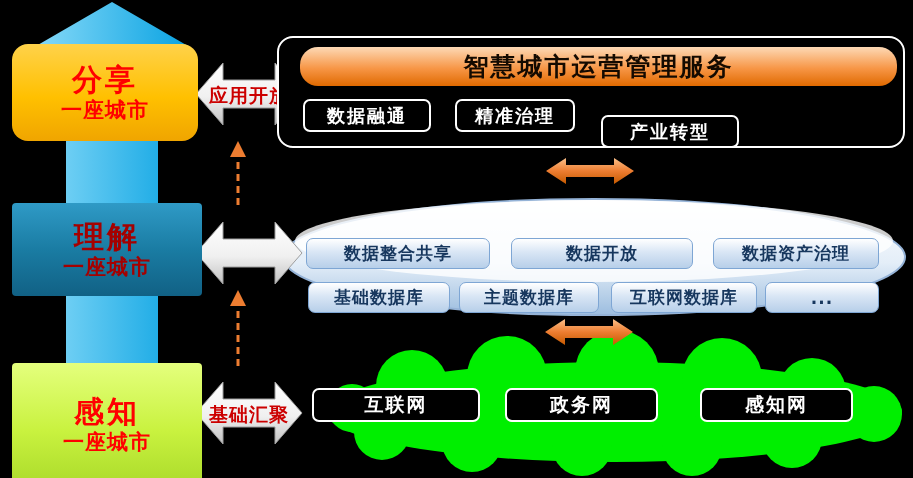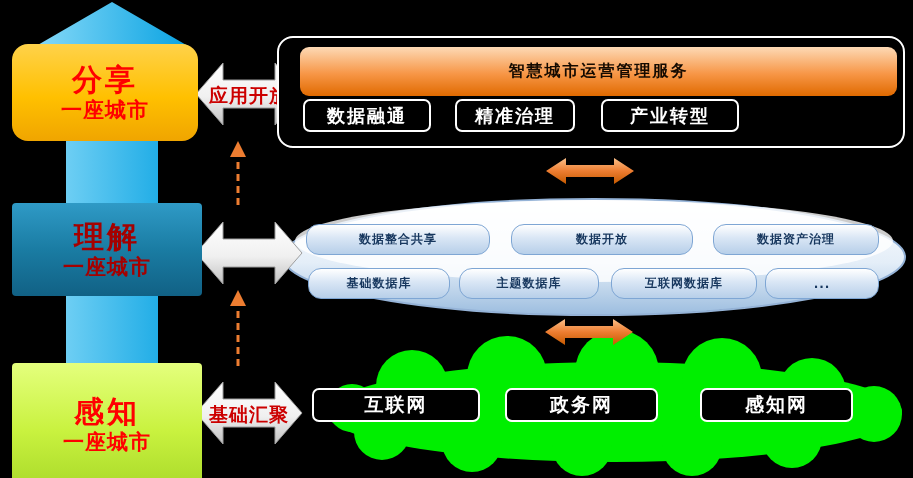--- a/index.html
+++ b/index.html
@@ -14,30 +14,30 @@
   .box-share{left:12px;top:44px;width:186px;height:97px;border-radius:16px;
     background:linear-gradient(180deg,#ffd24a,#ffc000 55%,#f0a500);color:#ff0000;}
   .box-understand{left:12px;top:203px;width:190px;height:93px;border-radius:4px;
     background:linear-gradient(180deg,#2f9ac6,#1a7ca3 50%,#116185);color:#a50000;}
   .box-sense{left:12px;top:363px;width:190px;height:123px;border-radius:4px;
     background:linear-gradient(180deg,#e4ff7d,#c9f23f 55%,#abdb2b);color:#ff0000;}
   .conn-label{width:112px;text-align:center;color:#cc0000;font-weight:bold;font-size:19px;
     letter-spacing:1px;}
   .app-panel{left:277px;top:36px;width:628px;height:112px;background:#000;
     border:2px solid #fff;border-radius:16px;box-sizing:border-box;}
-  .app-header{left:300px;top:47px;width:597px;height:49px;border-radius:9px;
+  .app-header{left:300px;top:47px;width:597px;height:39px;border-radius:18px;
     background:linear-gradient(180deg,#fdd9b5,#f79646 55%,#e06a00);
-    color:#140a00;font-weight:bold;font-size:16px;display:flex;align-items:center;
+    color:#140a00;font-weight:bold;font-size:25px;display:flex;align-items:center;
     justify-content:center;letter-spacing:2px;}
   .btn-dark{background:#000;border:2px solid #fff;border-radius:7px;color:#fff;
     font-weight:bold;font-size:18px;display:flex;align-items:center;justify-content:center;
     box-sizing:border-box;letter-spacing:2px;}
   .btn-blue{background:linear-gradient(180deg,#ffffff,#d9e6f5 45%,#b7cfe9);
-    border:1px solid #7ea6d4;border-radius:13px;color:#17375e;font-weight:bold;font-size:12px;
-    display:flex;align-items:center;justify-content:center;box-sizing:border-box;letter-spacing:1px;}
+    border:1px solid #7ea6d4;border-radius:7px;color:#17375e;font-weight:bold;font-size:17px;
+    display:flex;align-items:center;justify-content:center;box-sizing:border-box;letter-spacing:1px;margin-top:14px;}
 </style>
 </head>
 <body>
 
 <div class="stage">
 
   <svg class="bg" width="913" height="478">
     <defs>
       <linearGradient id="gBlue" x1="0" y1="0" x2="1" y2="0">
         <stop offset="0" stop-color="#86d9f8"></stop>
@@ -115,21 +115,21 @@
     <div class="s">一座城市</div>
   </div>
 
   <div class="abs conn-label" style="left:193px;top:83px;">应用开放</div>
   <div class="abs conn-label" style="left:193px;top:402px;">基础汇聚</div>
 
   <div class="abs app-panel"></div>
   <div class="abs app-header">智慧城市运营管理服务</div>
   <div class="abs btn-dark" style="left:303px;top:99px;width:128px;height:33px;">数据融通</div>
   <div class="abs btn-dark" style="left:455px;top:99px;width:120px;height:33px;">精准治理</div>
-  <div class="abs btn-dark" style="left:601px;top:99px;width:138px;height:33px;">产业转型</div>
+  <div class="abs btn-dark" style="left:601px;top:115px;width:138px;height:33px;">产业转型</div>
 
   <div class="abs btn-blue" style="left:306px;top:224px;width:184px;height:31px;">数据整合共享</div>
   <div class="abs btn-blue" style="left:511px;top:224px;width:182px;height:31px;">数据开放</div>
   <div class="abs btn-blue" style="left:713px;top:224px;width:166px;height:31px;">数据资产治理</div>
 
   <div class="abs btn-blue" style="left:308px;top:268px;width:142px;height:31px;">基础数据库</div>
   <div class="abs btn-blue" style="left:459px;top:268px;width:140px;height:31px;">主题数据库</div>
   <div class="abs btn-blue" style="left:611px;top:268px;width:146px;height:31px;">互联网数据库</div>
   <div class="abs btn-blue" style="left:765px;top:268px;width:114px;height:31px;">...</div>
 

